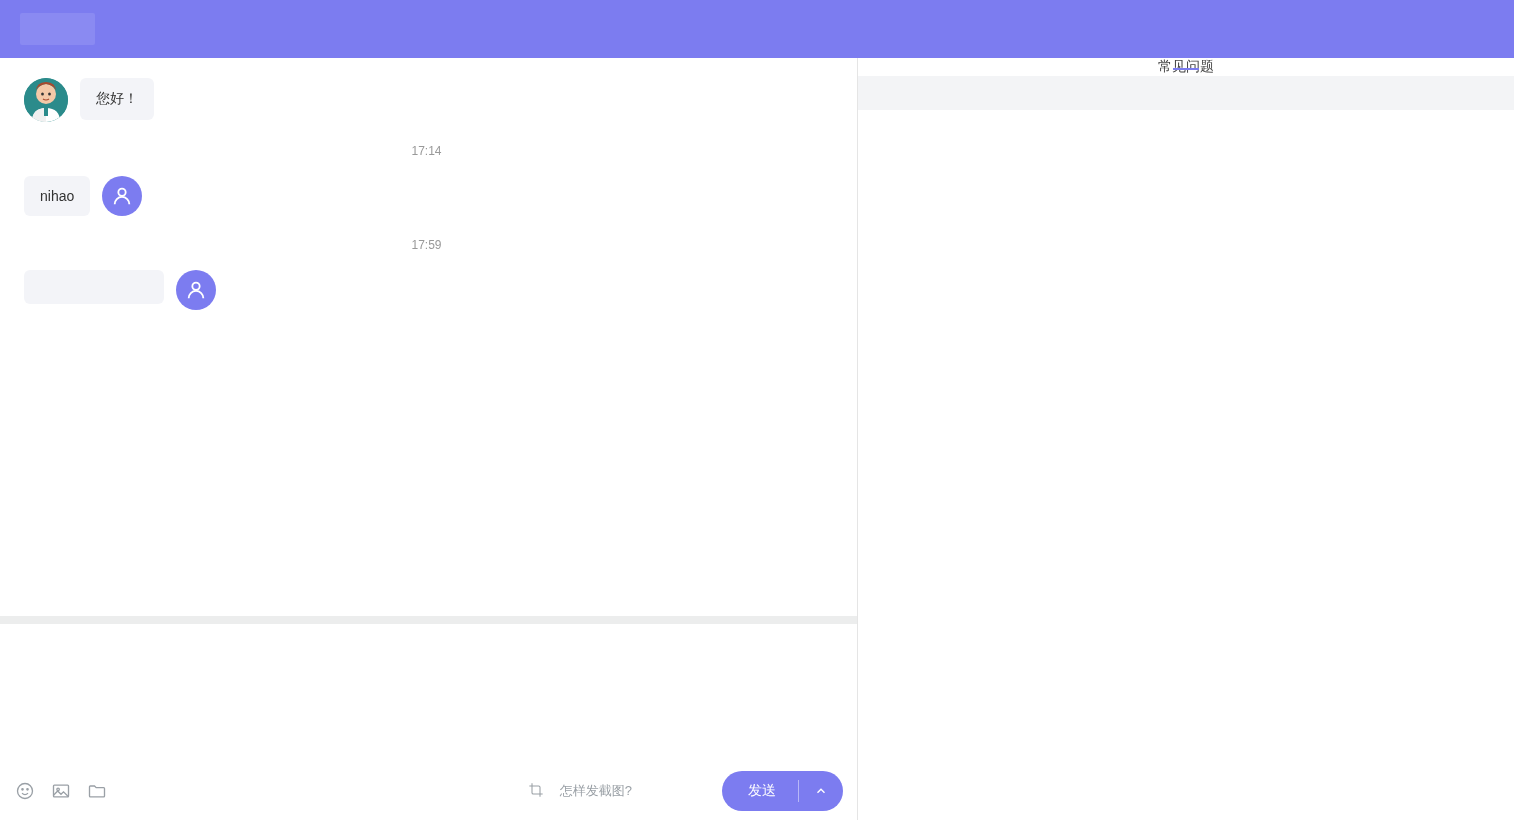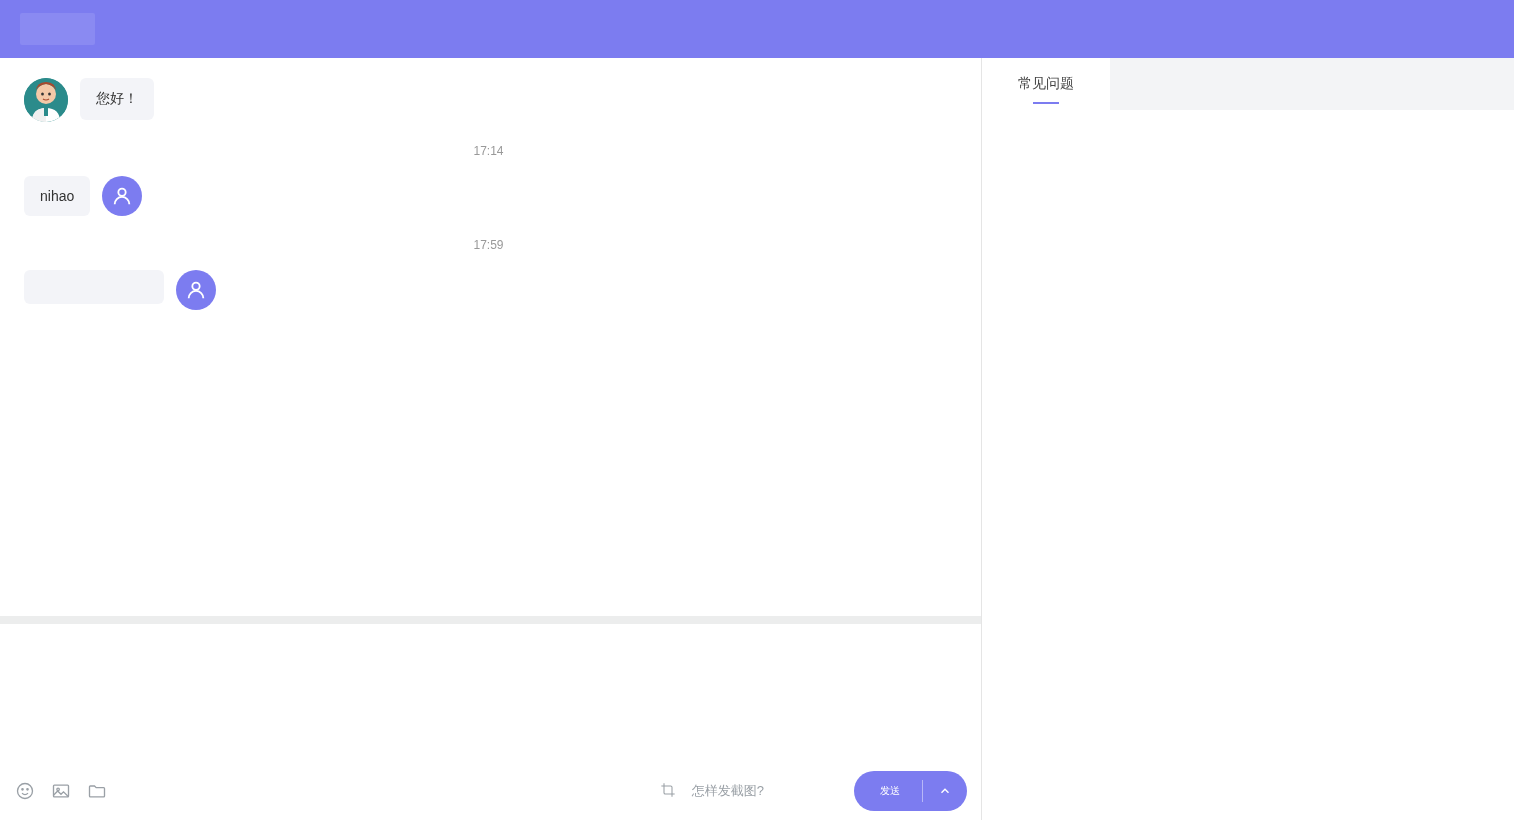--- a/index.html
+++ b/index.html
@@ -24,21 +24,21 @@
       height: 32px;
       background: #8a8af2;
       border-radius: 2px;
     }
     .main-container {
       flex: 1;
       display: flex;
       overflow: hidden;
     }
     .chat-panel {
-      width: 982px;
+      width: 858px;
       display: flex;
       flex-direction: column;
       border-right: 1px solid #e5e5e5;
     }
     .chat-messages {
       flex: 1;
       padding: 20px 28px 10px 24px;
       overflow-y: auto;
     }
     .msg-row {
@@ -148,21 +148,21 @@
       background: #7c7cf0;
       border-radius: 22px;
       display: flex;
       align-items: center;
       height: 40px;
       overflow: hidden;
       cursor: pointer;
     }
     .send-label {
       color: #fff;
-      font-size: 10px;
+      font-size: 14px;
       padding: 0 22px 0 26px;
     }
     .send-divider {
       width: 1px;
       height: 22px;
       background: rgba(255,255,255,0.45);
     }
     .send-arrow {
       width: 44px;
       display: flex;
@@ -174,20 +174,21 @@
       flex: 1;
       background: #fff;
       display: flex;
       flex-direction: column;
     }
     .side-tabs {
       height: 52px;
       display: flex;
       align-items: stretch;
       background: #f3f4f6;
+      flex-direction: column;
     }
     .side-tab {
       padding: 0 36px;
       display: flex;
       flex-direction: column;
       justify-content: center;
       align-items: center;
       cursor: pointer;
       position: relative;
       background: #fff;

